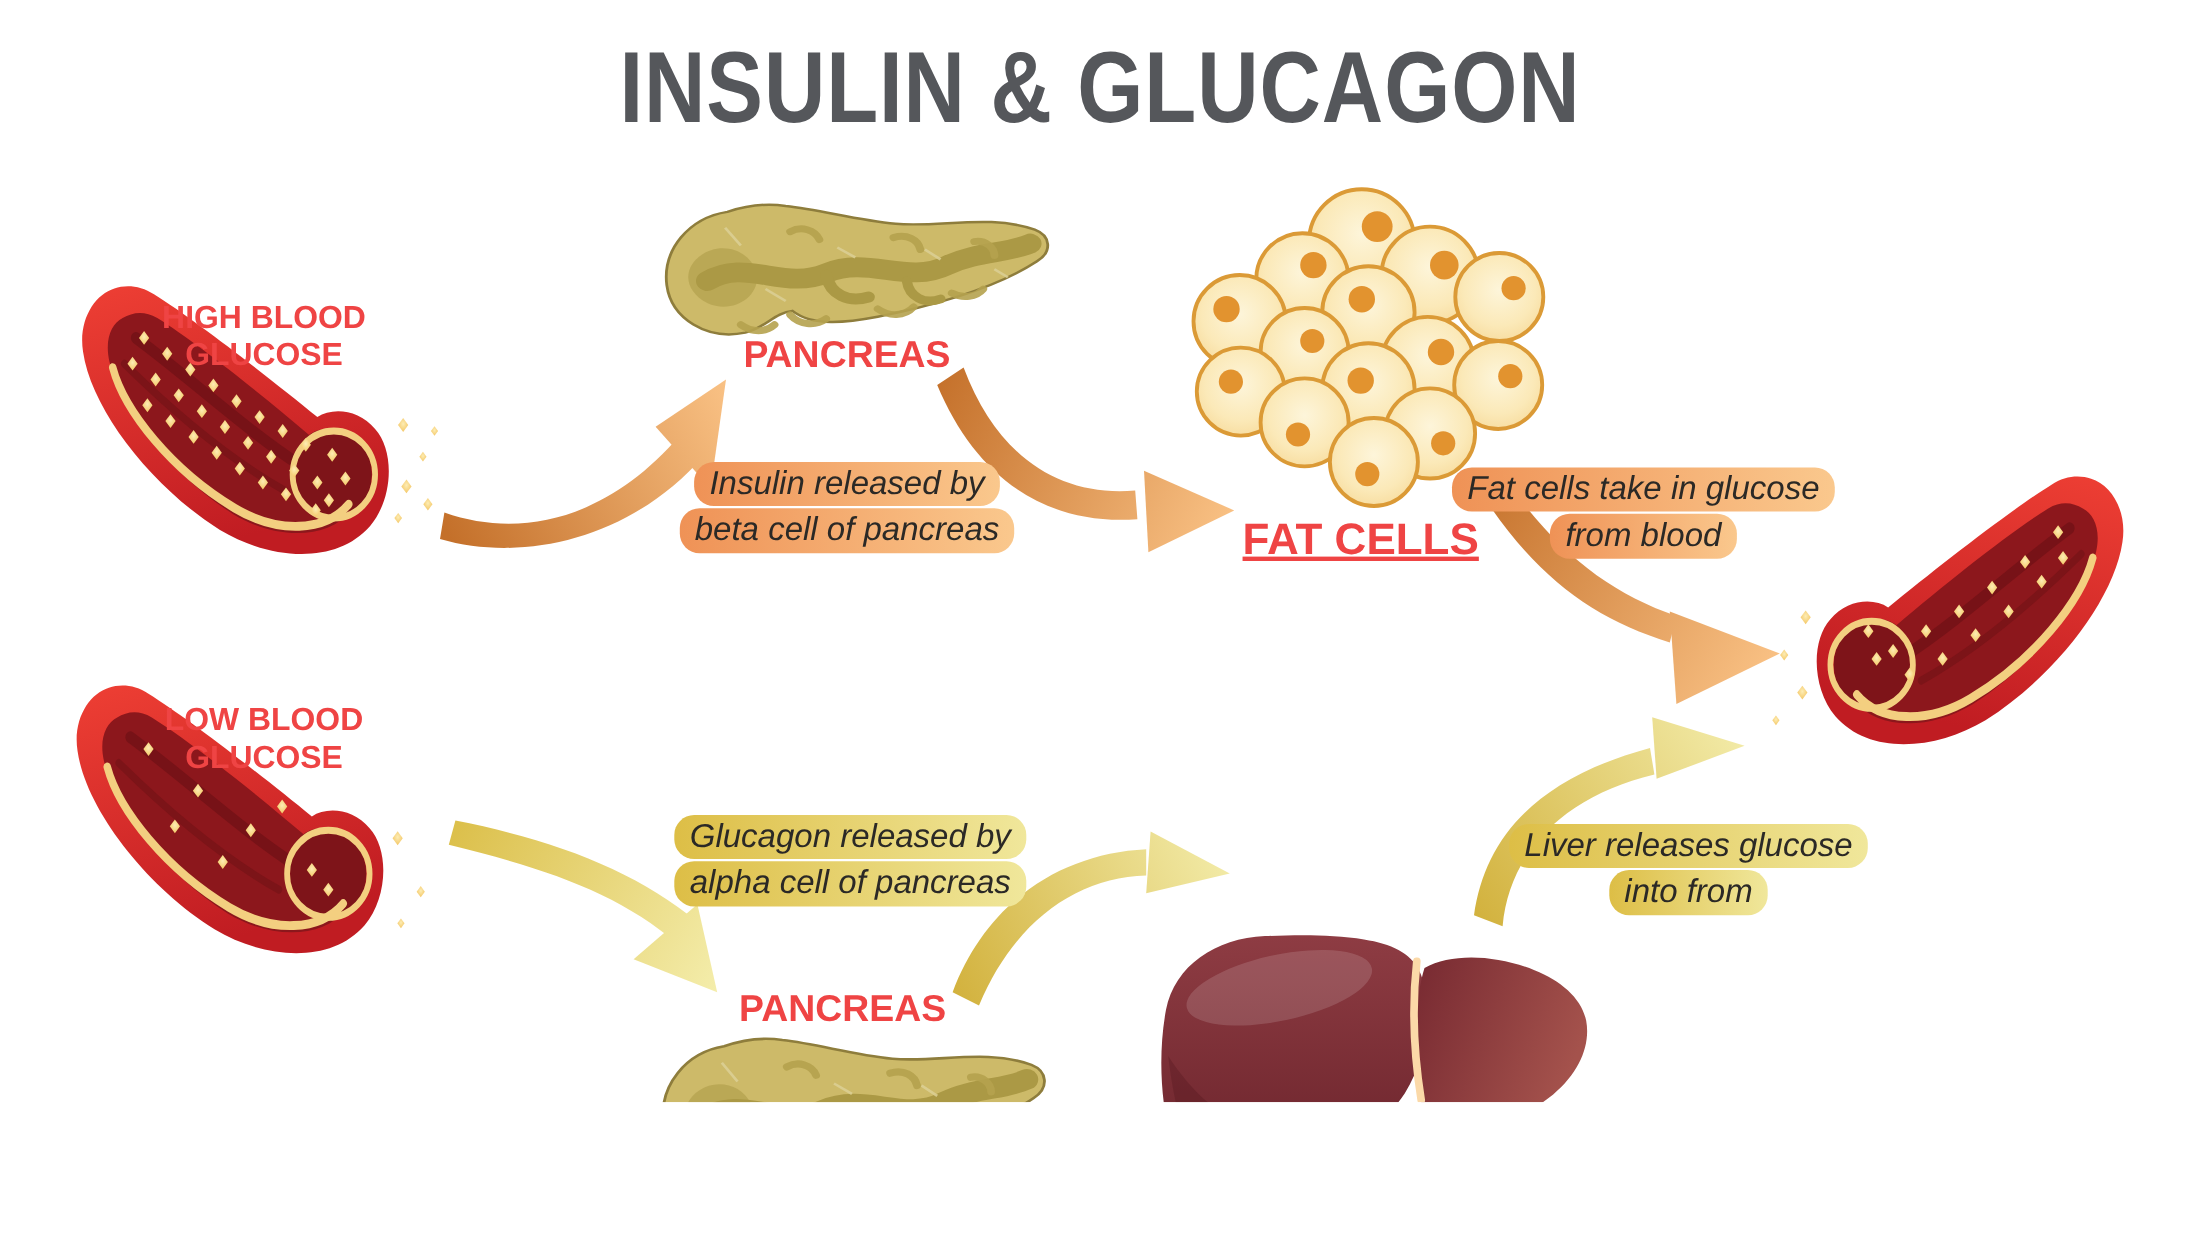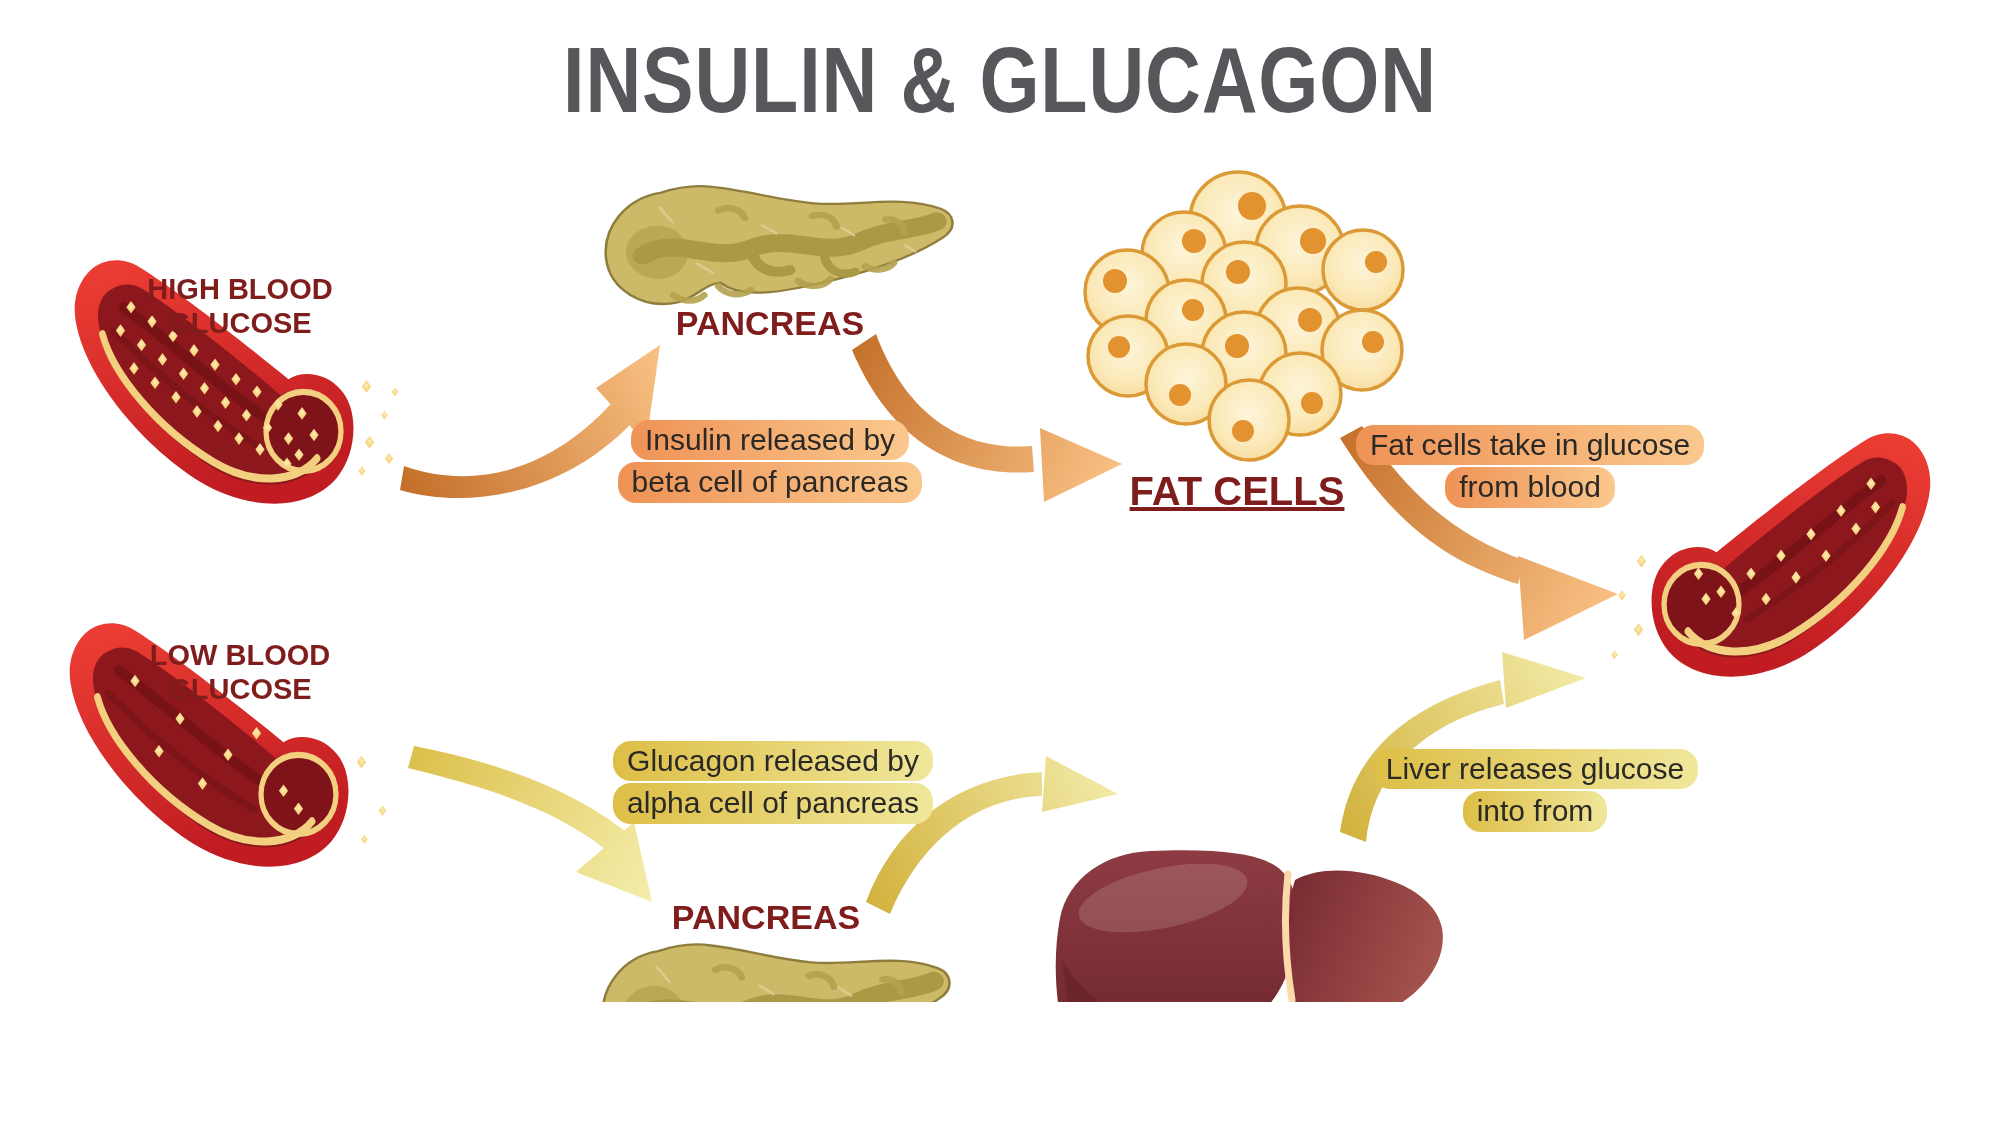--- a/index.html
+++ b/index.html
@@ -2,28 +2,28 @@
 <html><head>
 <meta charset="utf-8">
 <style>
   html,body{margin:0;padding:0;background:#ffffff;}
   #canvas{position:relative;width:2000px;height:1002px;background:#fff;overflow:hidden;
           font-family:"Liberation Sans",sans-serif;}
   #art{position:absolute;left:0;top:0;}
   .title{position:absolute;left:0;right:0;top:28px;text-align:center;
          font-size:92px;font-weight:bold;color:#55575b;letter-spacing:1px;
          transform:scaleX(0.84);}
-  .lbl{position:absolute;color:#7f1d1d;text-align:center;font-weight:bold;line-height:1.18;}
+  .lbl{position:absolute;color:#ef4444;text-align:center;font-weight:bold;line-height:1.18;}
   .lbl span{display:block;}
   .vessel-lbl{font-size:29px;}
   .organ-lbl-sm{font-size:34px;}
   .organ-lbl-lg{font-size:40px;text-decoration:underline;}
   .callout{position:absolute;text-align:center;font-size:30px;color:#2b2926;line-height:1.08;}
   .callout .ln{margin-top:2px;}
-  .hl{display:inline-block;padding:4px 14px;border-radius:18px;}
+  .hl{display:inline-block;padding:4px 14px;border-radius:18px;font-style:italic;}
   .hl-o{background:linear-gradient(90deg,#ef9256,#fac88d);}
   .hl-y{background:linear-gradient(90deg,#ddbe46,#f0e79b);}
 </style>
 </head>
 <body>
 
 <div id="canvas">
 
 <svg id="art" width="2000" height="1138" viewBox="0 0 2000 1138" aria-hidden="true">
   <defs>
@@ -298,21 +298,21 @@
 <div class="lbl organ-lbl-lg" style="left:1087px;top:468px;width:300px;">FAT CELLS</div>
 
 
 <div class="lbl organ-lbl-sm" style="left:636px;top:897px;width:260px;">PANCREAS</div>
 
 <div class="callout" style="left:590px;top:418px;width:360px;">
   <div class="ln"><span class="hl hl-o">Insulin released by</span></div>
   <div class="ln"><span class="hl hl-o">beta cell of pancreas</span></div>
 </div>
 
-<div class="callout" style="left:1350px;top:423px;width:360px;">
+<div class="callout" style="left:1314px;top:423px;width:360px;">
   <div class="ln"><span class="hl hl-o">Fat cells take in glucose</span></div>
   <div class="ln"><span class="hl hl-o">from blood</span></div>
 </div>
 
 <div class="callout" style="left:588px;top:739px;width:370px;">
   <div class="ln"><span class="hl hl-y">Glucagon released by</span></div>
   <div class="ln"><span class="hl hl-y">alpha cell of pancreas</span></div>
 </div>
 
 <div class="callout" style="left:1360px;top:747px;width:350px;">

